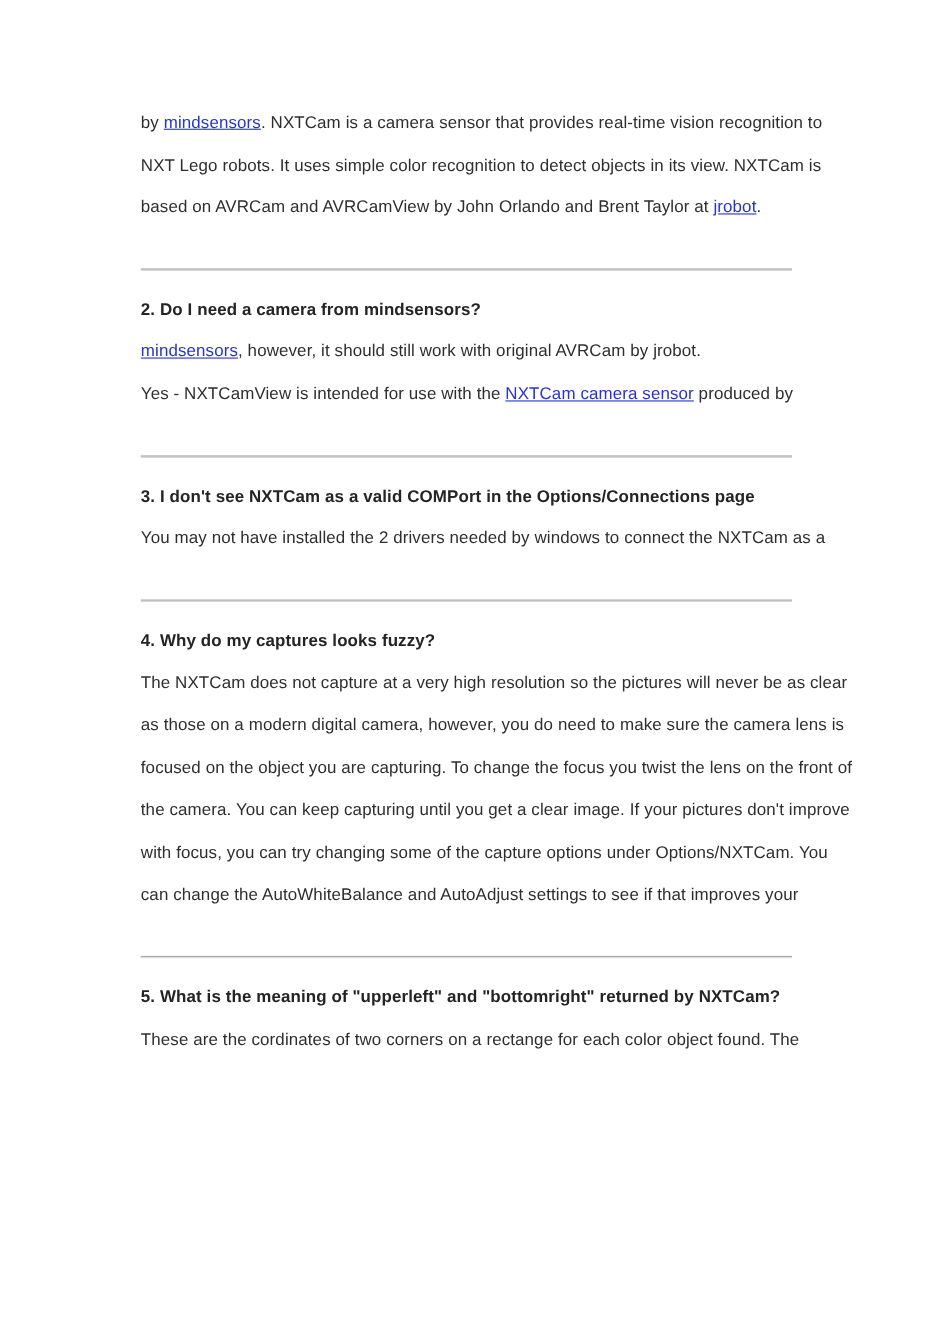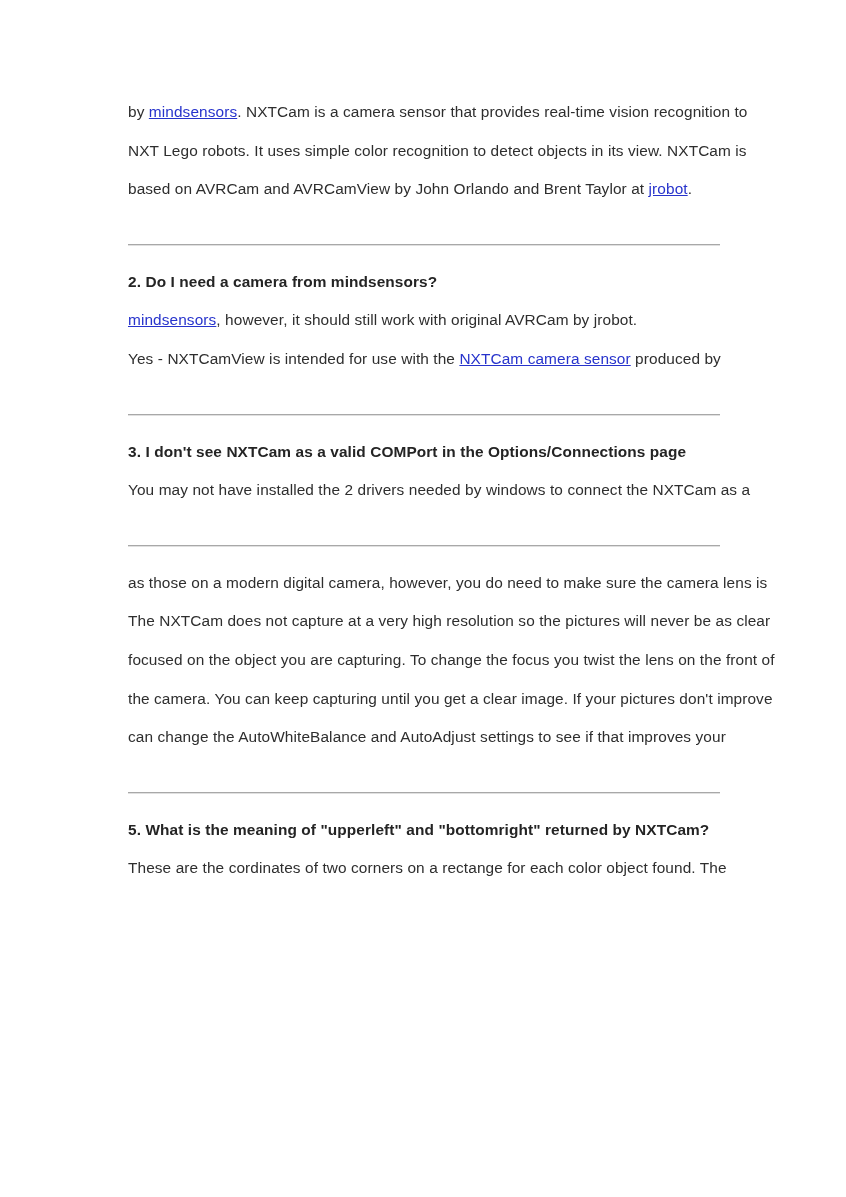--- a/index.html
+++ b/index.html
@@ -55,25 +55,29 @@
       <div class="line"><span>Yes - NXTCamView is intended for use with the </span><a class="doc-link" style="color: rgb(39, 51, 204);">NXTCam camera sensor</a><span> produced by</span></div>
     </div>
     <div class="divider" style="background: rgb(168, 168, 168);"></div>
     <div class="heading">
       <div class="line"><span>3. I don't see NXTCam as a valid COMPort in the Options/Connections page</span></div>
     </div>
     <div class="paragraph">
       <div class="line"><span>You may not have installed the 2 drivers needed by windows to connect the NXTCam as a</span></div>
     </div>
     <div class="divider" style="background: rgb(168, 168, 168);"></div>
+    <div class="heading">
+      <div class="line"><span>4. Why do my captures looks fuzzy?</span></div>
+    </div>
     <div class="paragraph">
+      <div class="line"><span>The NXTCam does not capture at a very high resolution so the pictures will never be as clear</span></div>
       <div class="line"><span>as those on a modern digital camera, however, you do need to make sure the camera lens is</span></div>
-      <div class="line"><span>The NXTCam does not capture at a very high resolution so the pictures will never be as clear</span></div>
       <div class="line"><span>focused on the object you are capturing. To change the focus you twist the lens on the front of</span></div>
       <div class="line"><span>the camera. You can keep capturing until you get a clear image. If your pictures don't improve</span></div>
+      <div class="line"><span>with focus, you can try changing some of the capture options under Options/NXTCam. You</span></div>
       <div class="line"><span>can change the AutoWhiteBalance and AutoAdjust settings to see if that improves your</span></div>
     </div>
     <div class="divider" style="background: rgb(168, 168, 168);"></div>
     <div class="heading">
       <div class="line"><span>5. What is the meaning of "upperleft" and "bottomright" returned by NXTCam?</span></div>
     </div>
     <div class="paragraph">
       <div class="line"><span>These are the cordinates of two corners on a rectange for each color object found. The</span></div>
     </div>
   </div>

